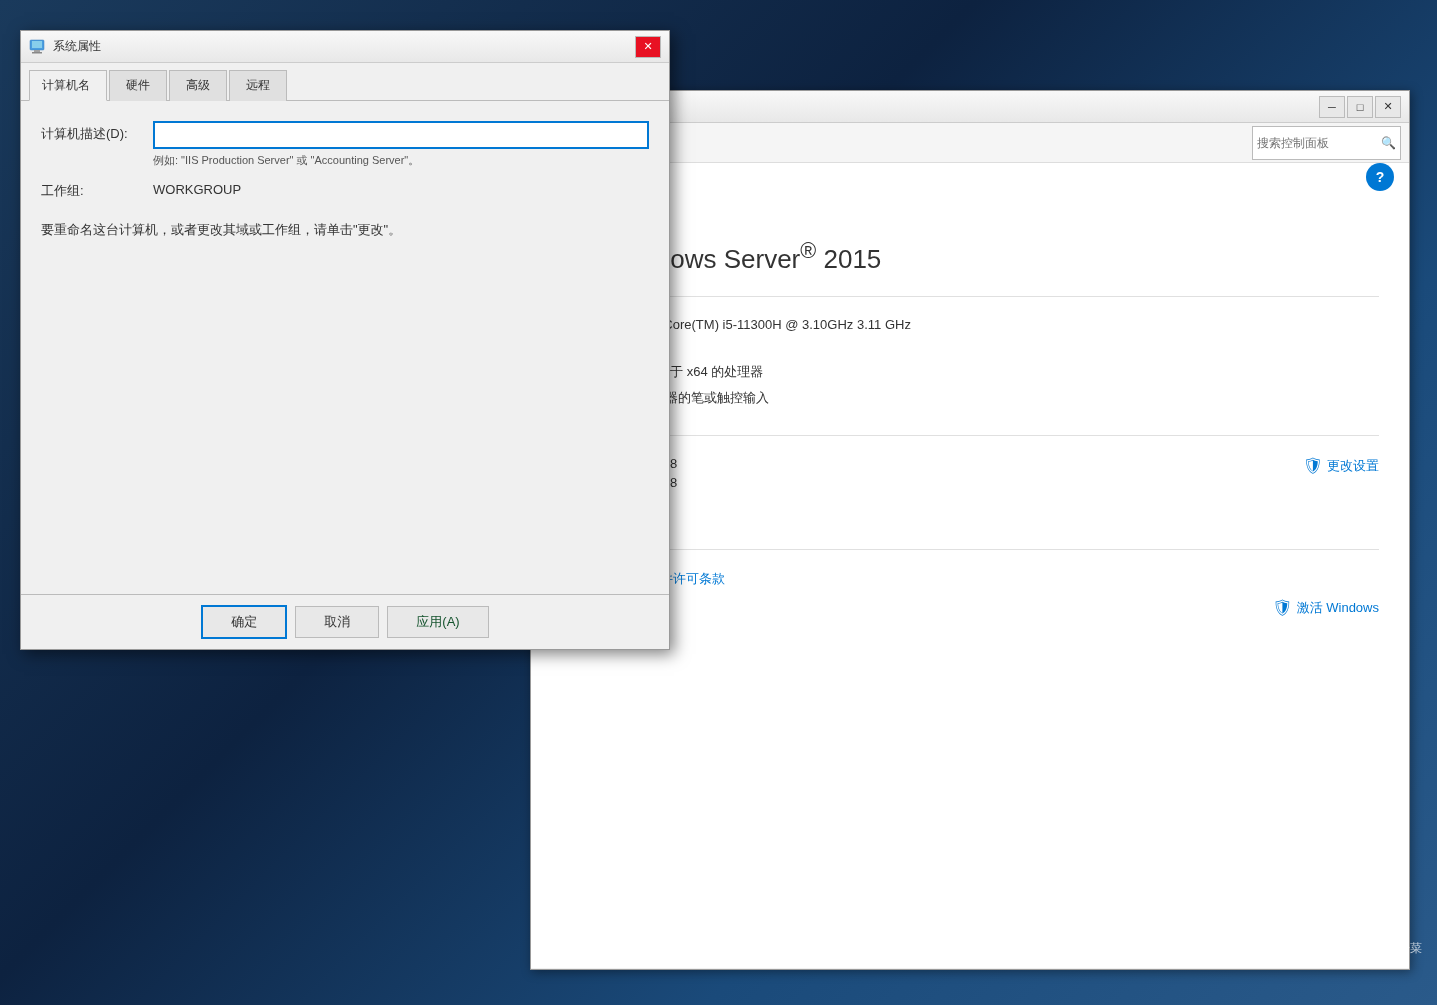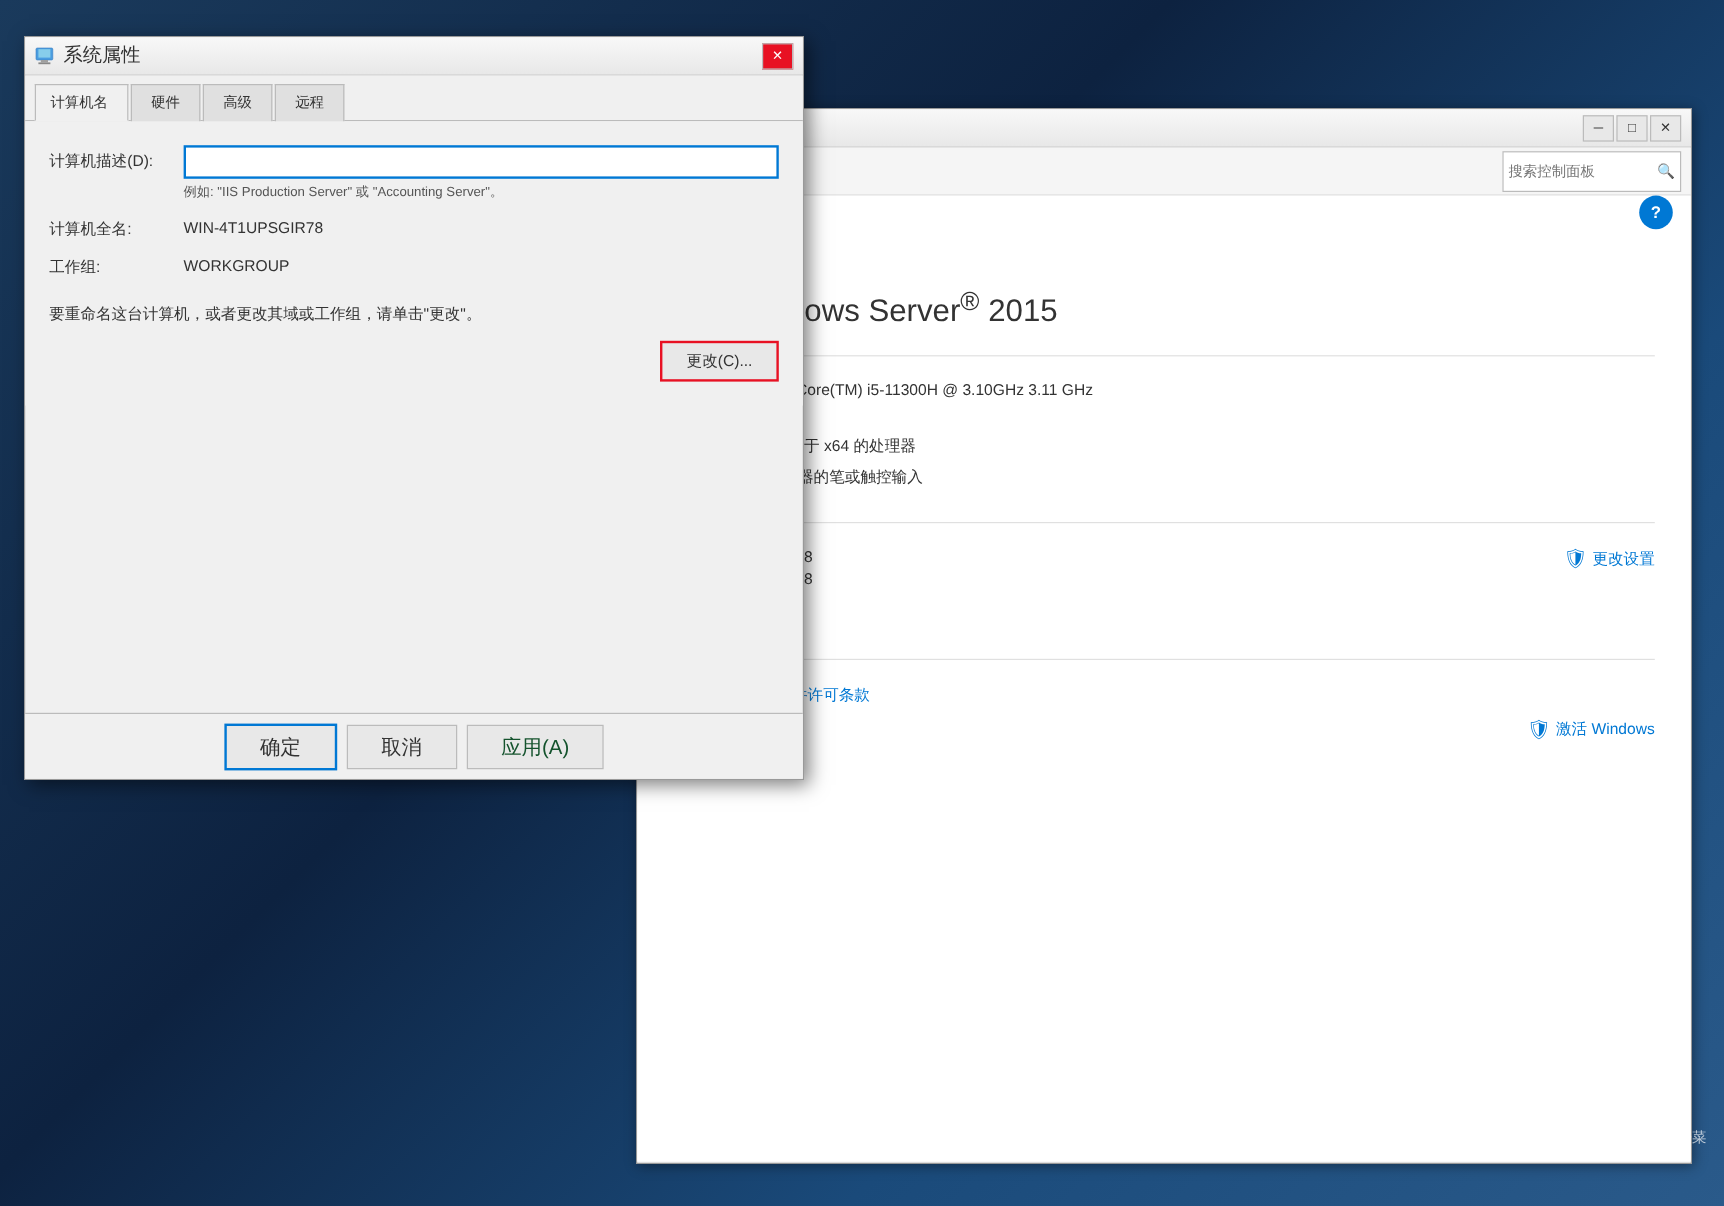--- a/index.html
+++ b/index.html
@@ -214,21 +214,21 @@
       align-items: center;
       justify-content: space-between;
       padding: 0 8px;
       border-bottom: 1px solid #ccc;
     }
 
     .dialog-title-left {
       display: flex;
       align-items: center;
       gap: 8px;
-      font-size: 16px;
+      font-size: 12px;
       color: #333;
     }
 
     .dialog-titlebar-btns {
       display: flex;
       gap: 2px;
     }
 
     .dialog-titlebar-btn {
       width: 26px;
@@ -391,21 +391,21 @@
       border-top: 1px solid #bbb;
       display: flex;
       align-items: center;
       justify-content: center;
       gap: 8px;
       padding: 0 20px;
     }
 
     .footer-btn {
       padding: 6px 28px;
-      font-size: 17px;
+      font-size: 13px;
       cursor: pointer;
       border: 1px solid #bbb;
       background: #e8e8e8;
       color: #333;
       min-width: 80px;
     }
     .footer-btn.disabled { color: #14532d; cursor: default; }
 
     .ok-btn { border: 2px solid #0078d4; }
 
@@ -553,35 +553,28 @@
       <div class="form-section">
         <div class="form-row">
           <div class="form-label">计算机描述(D):</div>
           <div class="form-field-group">
             <input type="text" class="form-input" value="" style="">
             <div class="form-hint">例如: "IIS Production Server" 或 "Accounting Server"。</div>
           </div>
         </div>
       </div>
 
-      <div class="form-static-row">
-        <div class="form-static-label">计算机全名:</div>
-        <div class="form-static-value">WIN-4T1UPSGIR78</div>
-      </div>
 
       <div class="form-static-row">
         <div class="form-static-label">工作组:</div>
         <div class="form-static-value">WORKGROUP</div>
       </div>
 
       <div class="rename-section">
         <div class="rename-text">要重命名这台计算机，或者更改其域或工作组，请单击"更改"。</div>
-        <div class="change-btn-wrapper">
-          <button class="change-btn">更改(C)...</button>
-        </div>
       </div>
     </div>
 
     <div class="dialog-footer">
       <button class="footer-btn ok-btn">确定</button>
       <button class="footer-btn">取消</button>
       <button class="footer-btn disabled">应用(A)</button>
     </div>
   </div>
 

